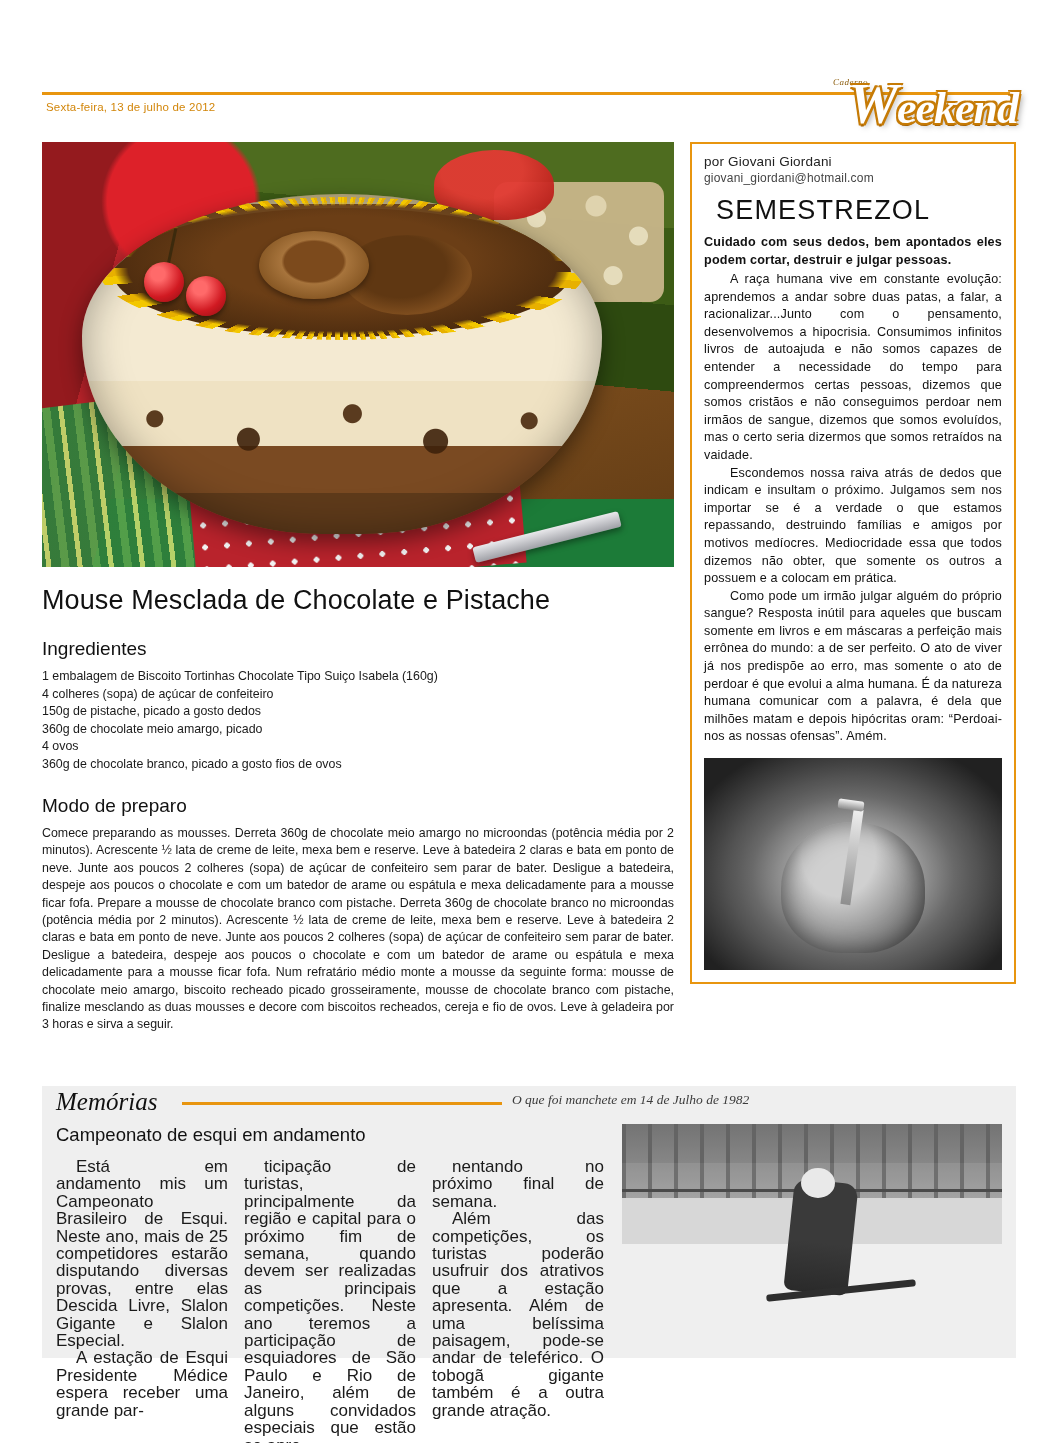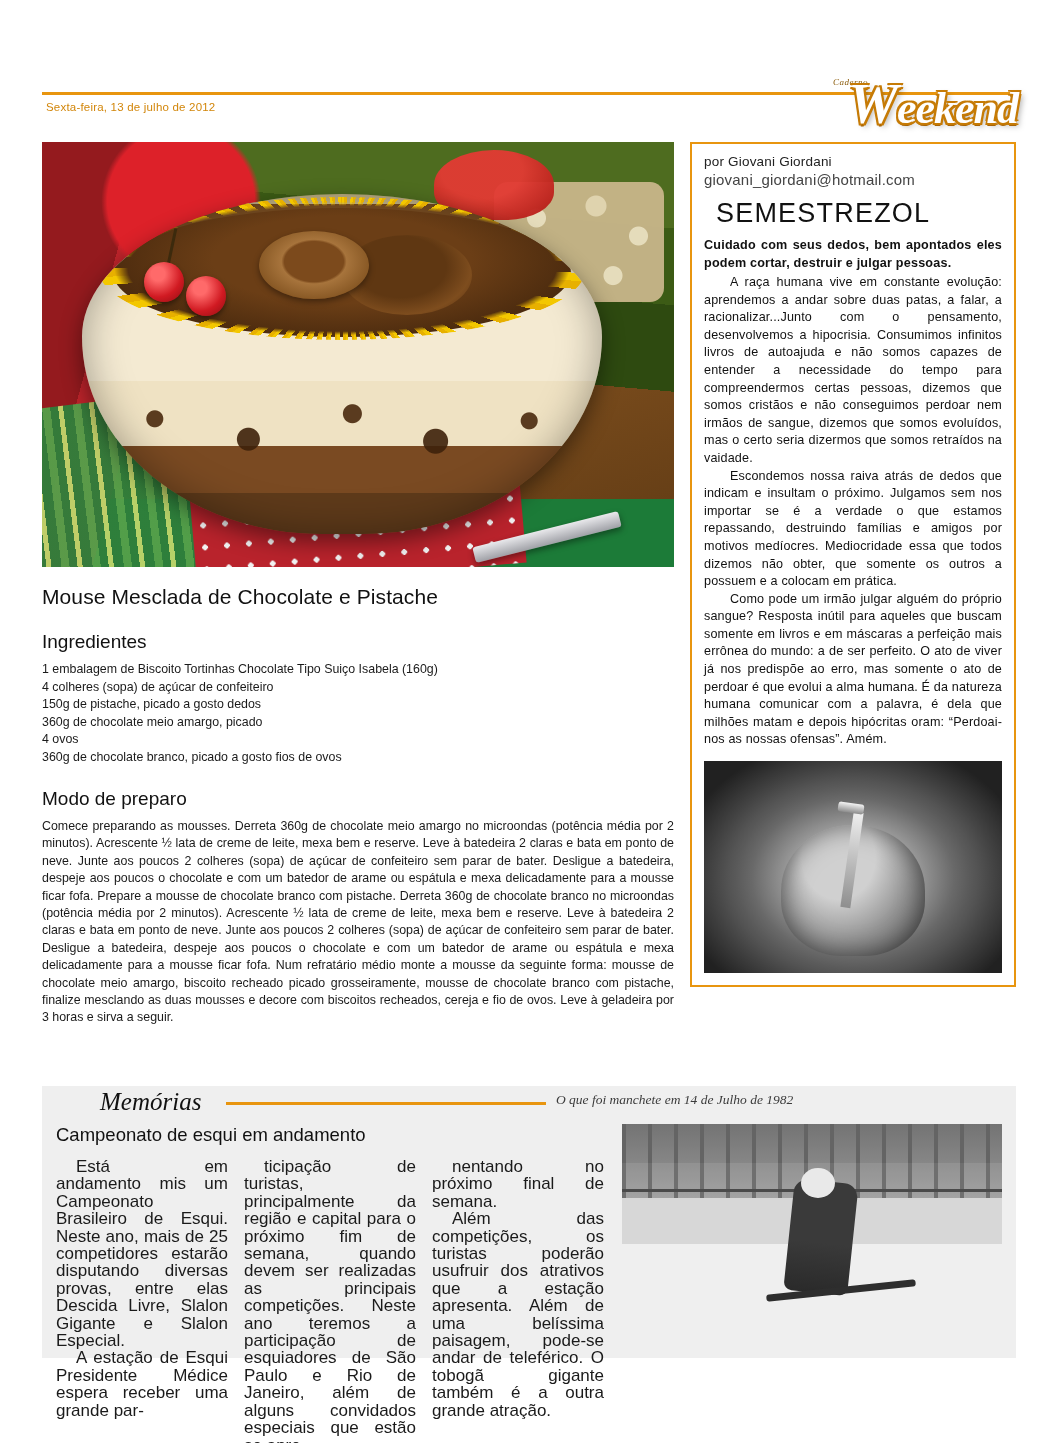--- a/index.html
+++ b/index.html
@@ -237,21 +237,21 @@
     right: 120px; top: 8px;
     width: 120px; height: 70px;
     border-radius: 50% 50% 40% 40%;
     background: radial-gradient(ellipse at 40% 30%, #e23a33 0 40%, #a8130f 100%);
     opacity: .95;
   }
 
   
   .recipe-title {
     font-family: "Liberation Sans", sans-serif;
-    font-size: 21px;
+    font-size: 27px;
     font-weight: normal;
     margin: 18px 0 0 0;
     letter-spacing: 0.1px;
     color: #111;
   }
   .section-head {
     font-size: 19px;
     font-weight: normal;
     margin: 22px 0 8px 0;
     color: #111;
@@ -271,21 +271,21 @@
 
   
   .by-line {
     font-family: "Liberation Sans", sans-serif;
     font-size: 13.5px;
     color: #222;
     letter-spacing: .2px;
   }
   .by-line .small {
     display: block;
-    font-size: 15px;
+    font-size: 12px;
     color: #444;
     margin-top: 2px;
   }
   .op-title {
     font-size: 27px;
     font-weight: normal;
     letter-spacing: 1.2px;
     margin: 10px 0 8px 12px;
     color: #111;
   }
@@ -343,21 +343,20 @@
   }
 
   
   .memorias {
     position: absolute;
     left: 42px; top: 1086px;
     width: 974px;
     height: 272px;
     background: #EFEFEF;
     box-sizing: border-box;
-    padding-left: 44px;
   }
   .mem-head {
     position: relative;
     height: 34px;
   }
   .mem-title {
     position: absolute;
     left: 14px; top: 2px;
     font-family: "Liberation Serif", serif;
     font-style: italic;

